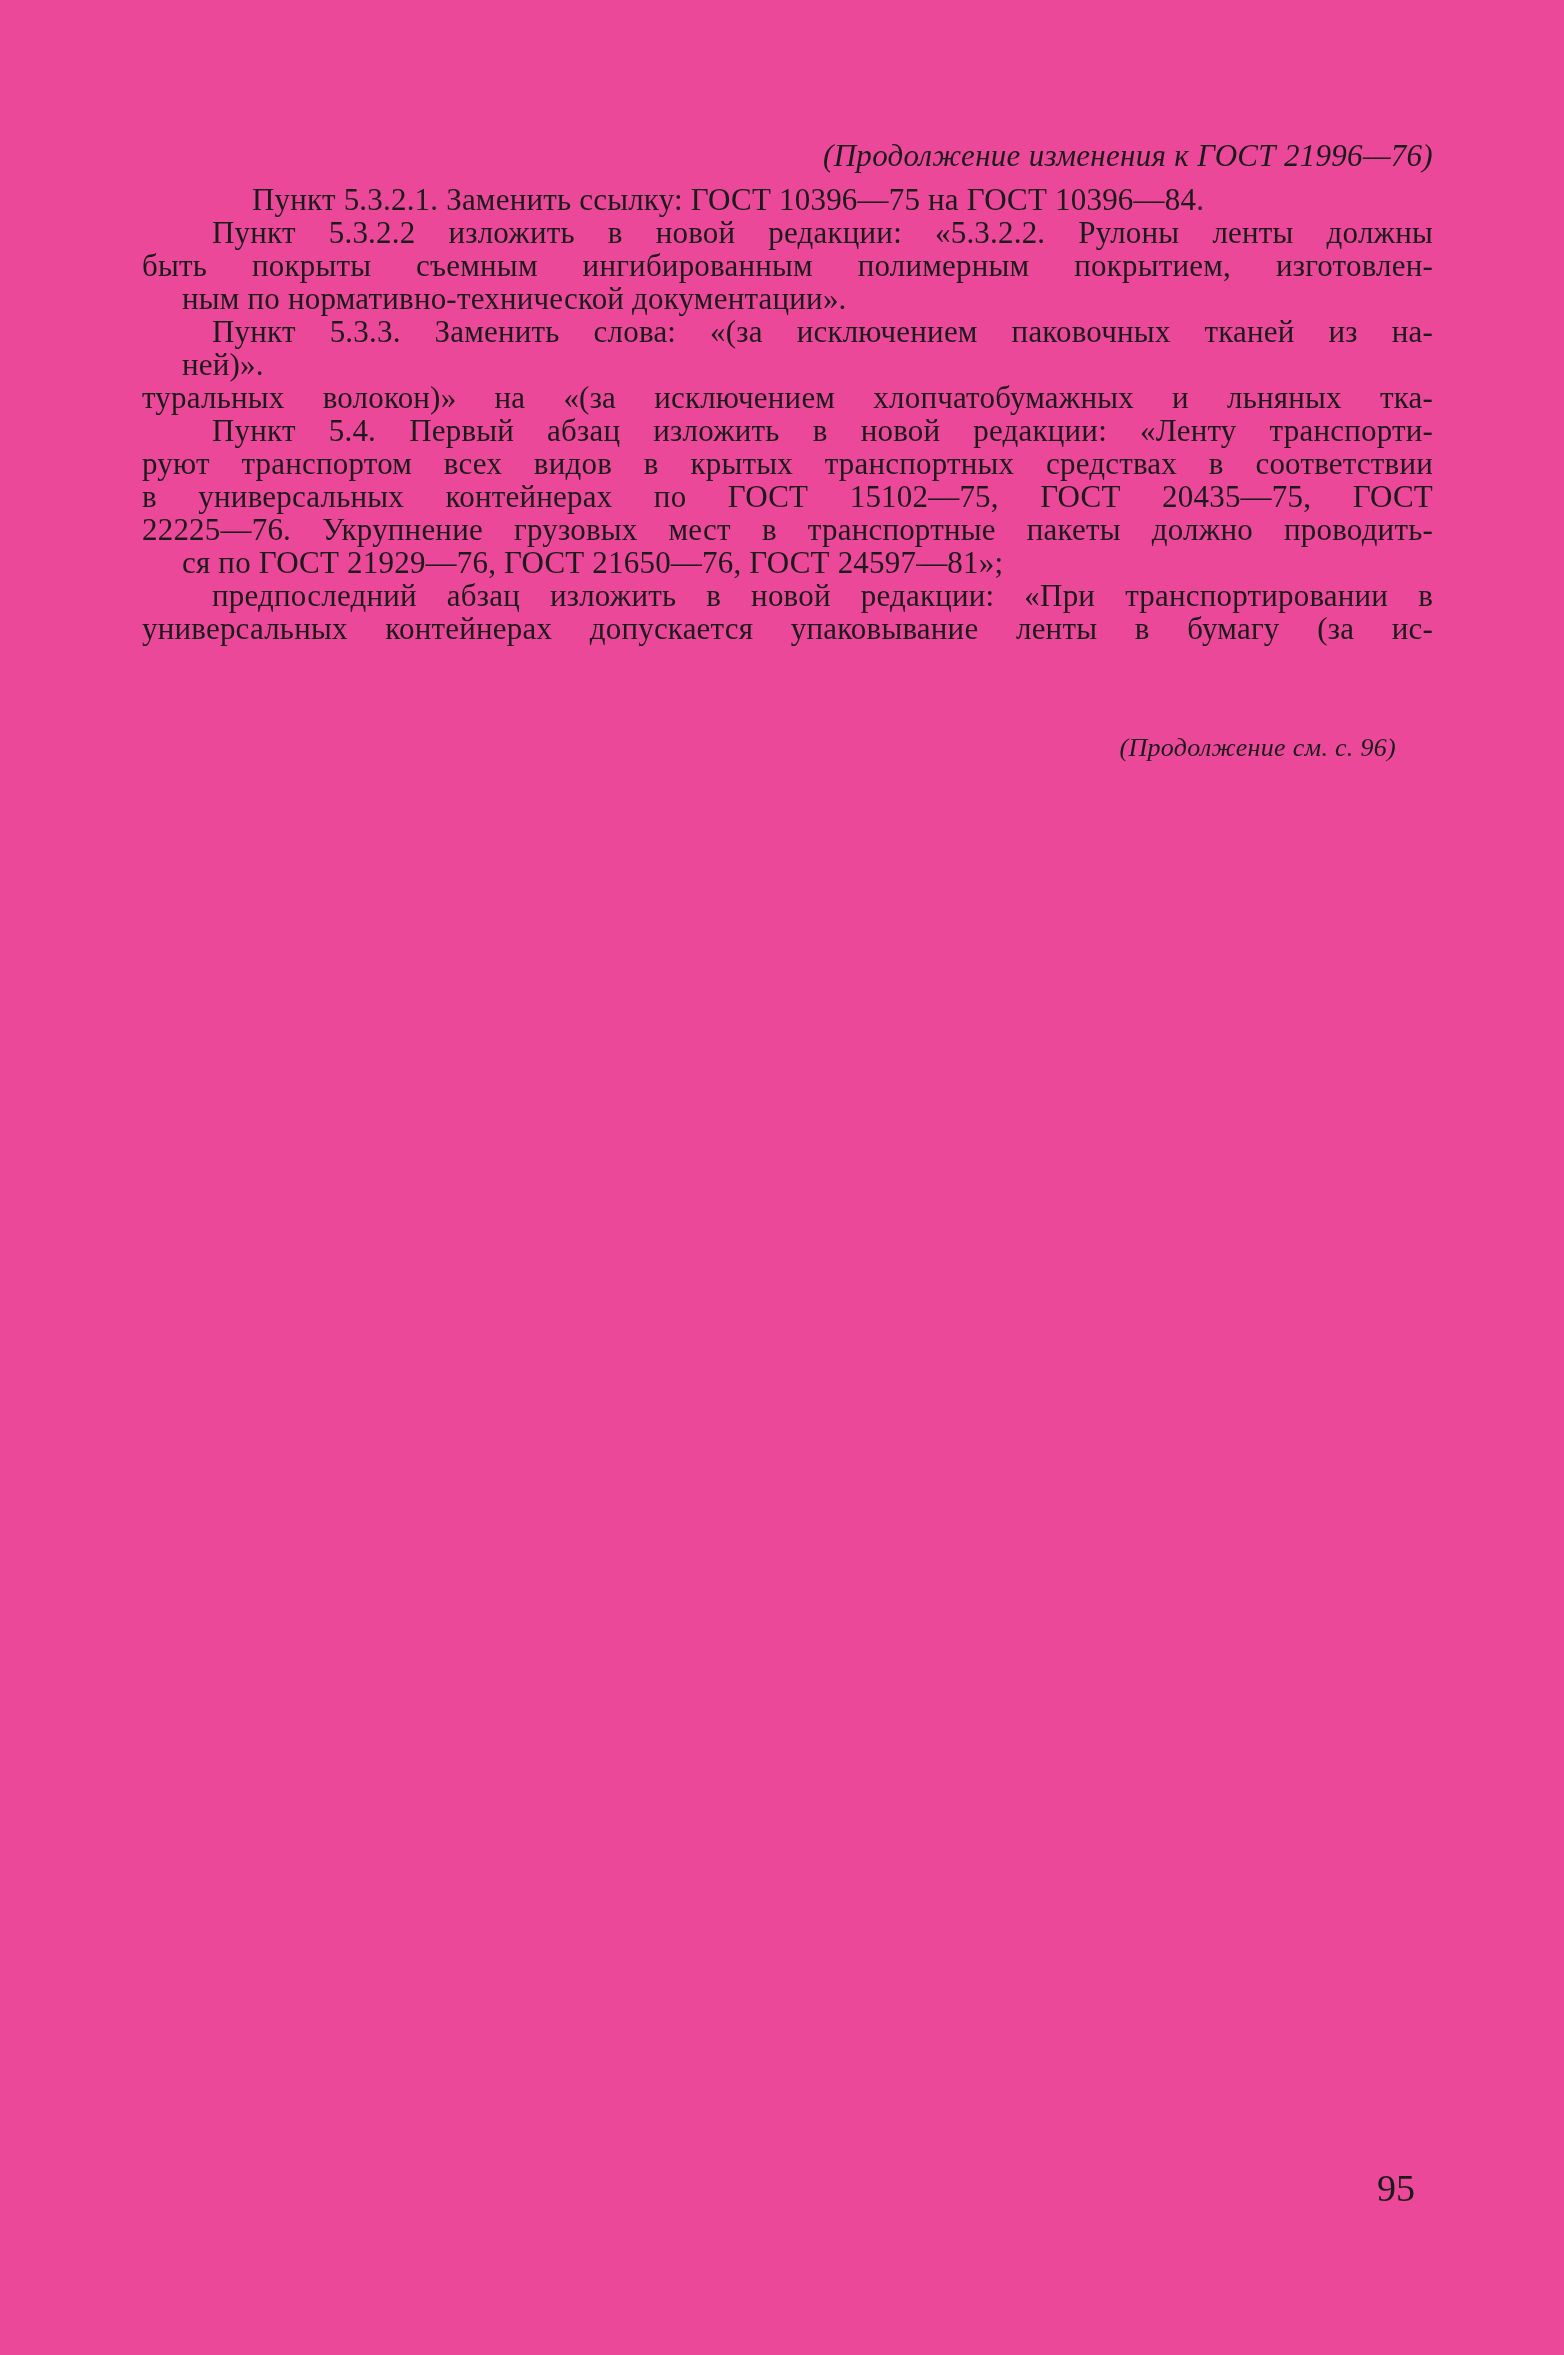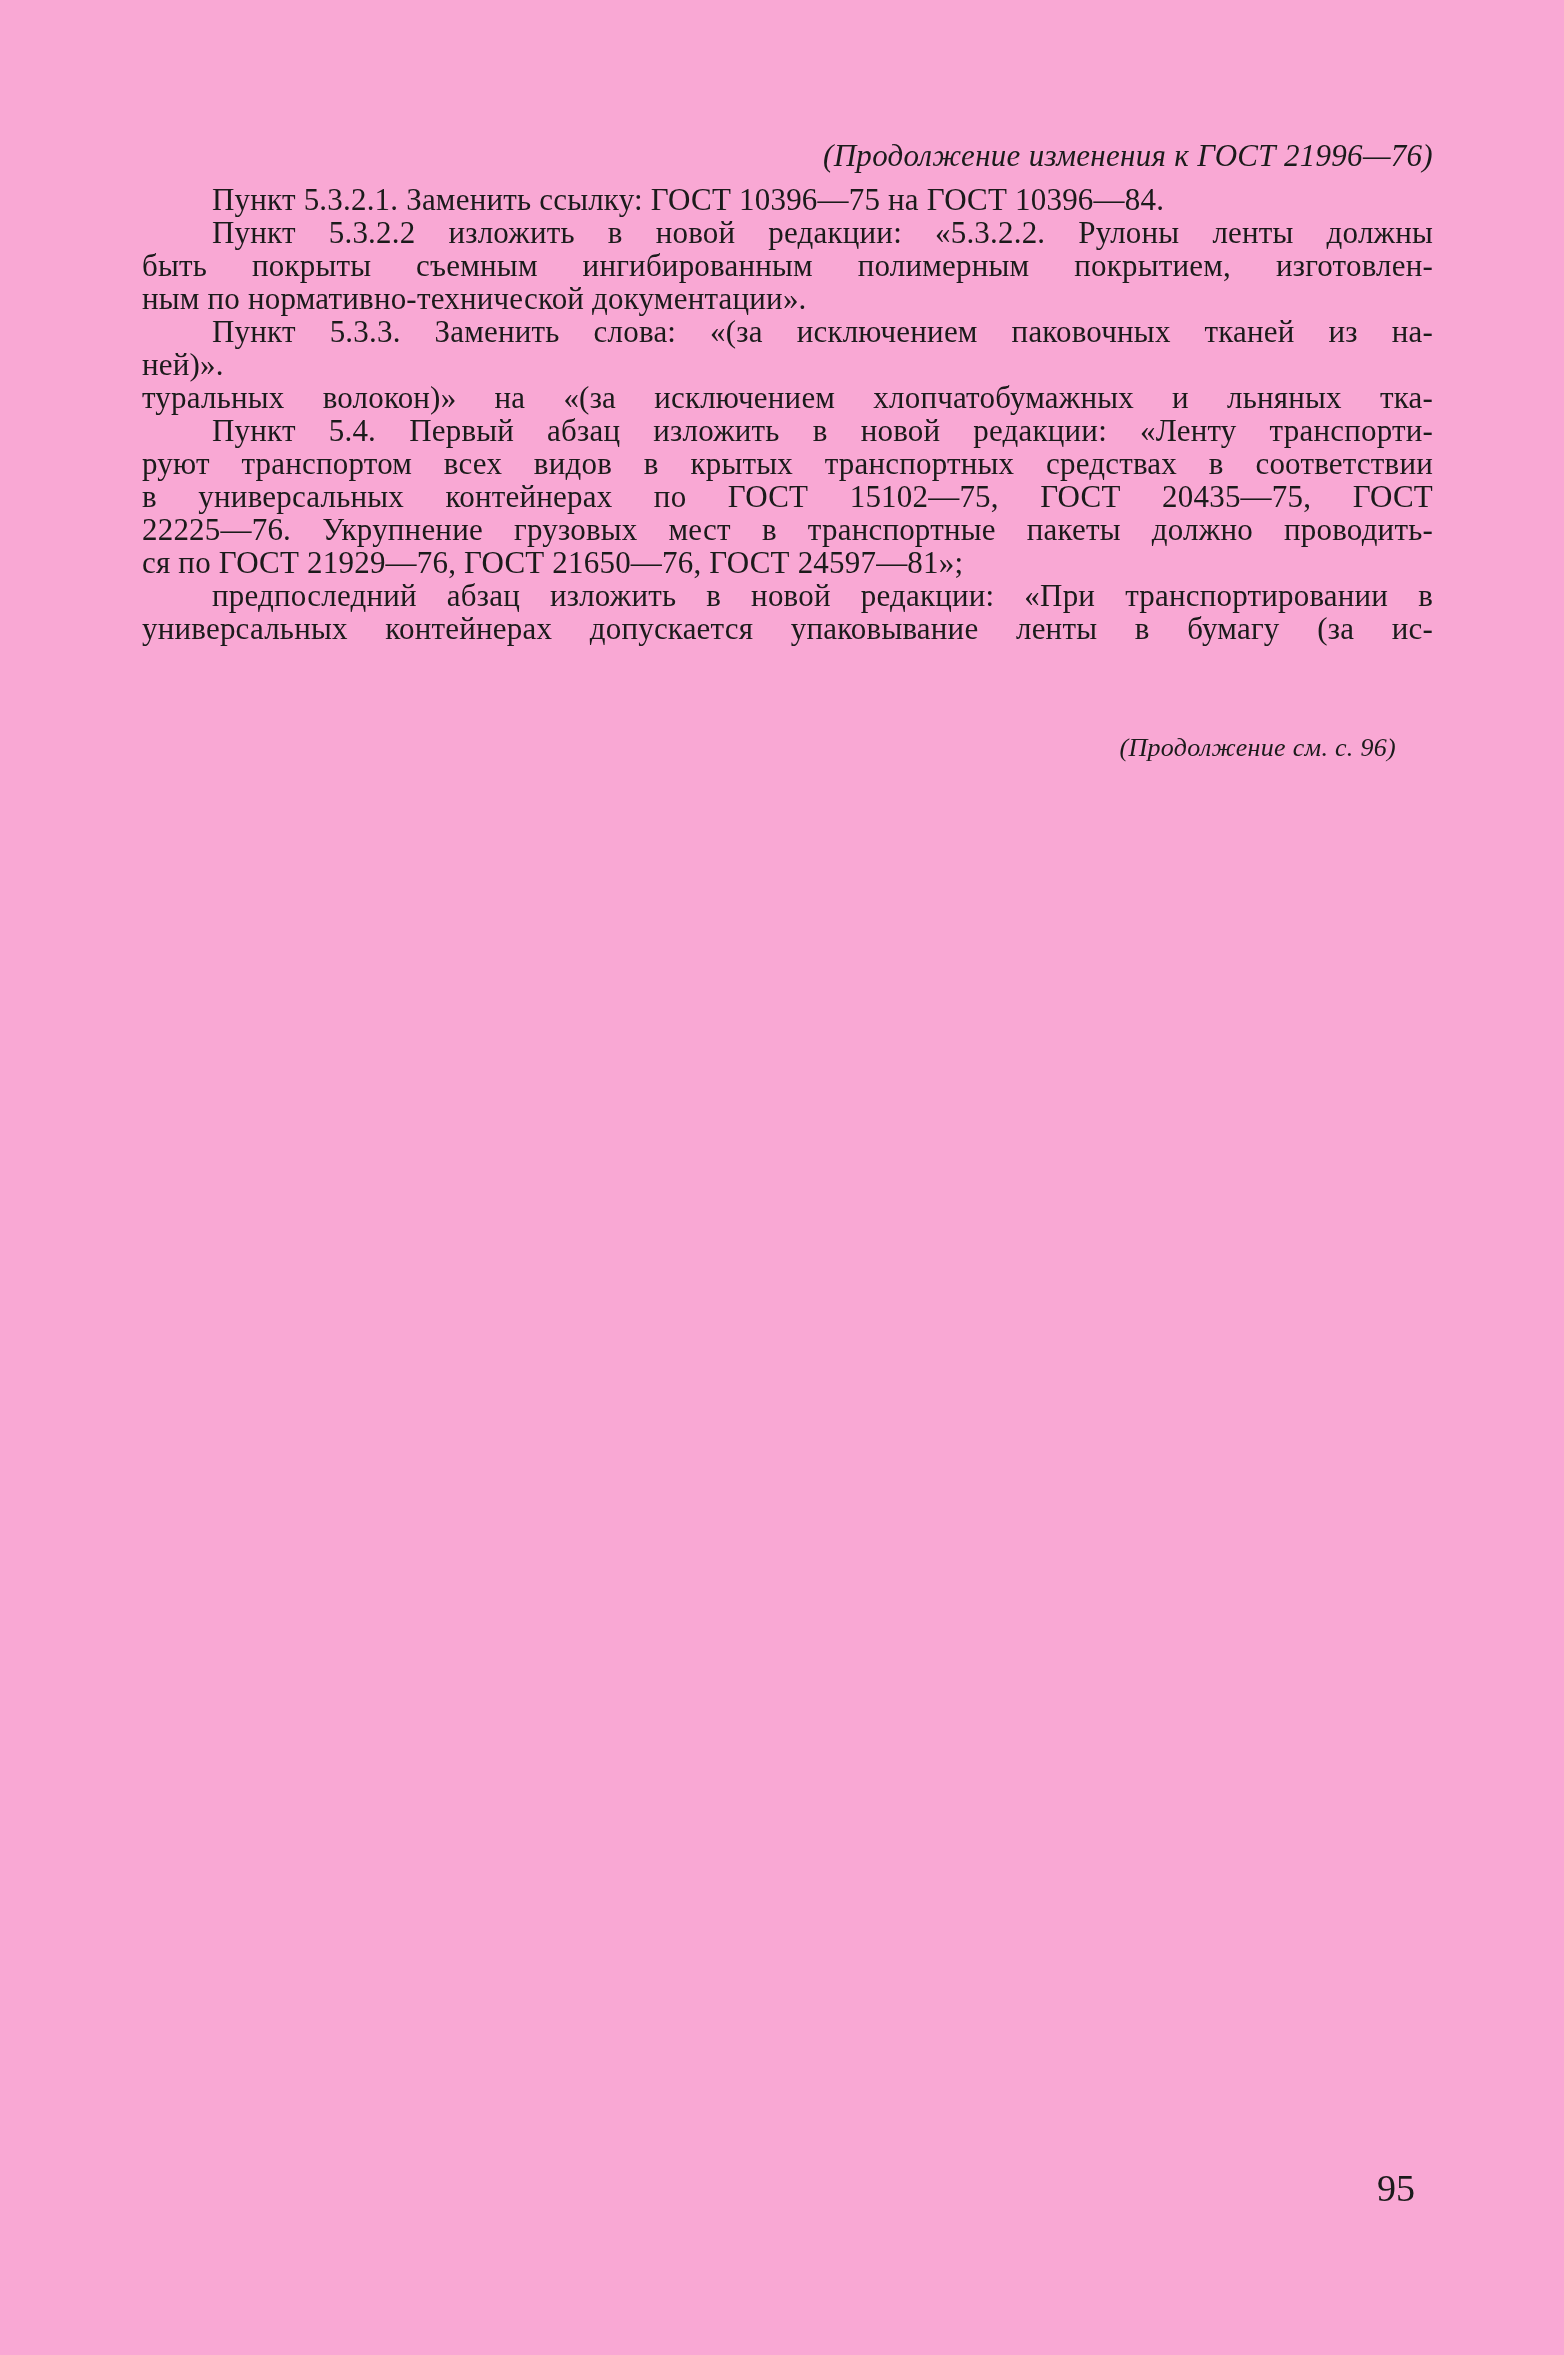--- a/index.html
+++ b/index.html
@@ -4,21 +4,21 @@
 <style>
   html, body {
     margin: 0;
     padding: 0;
     background: #e9e9e9;
   }
   .page {
     position: relative;
     width: 1564px;
     height: 2356px;
-    background: #f9a8d4;
+    background: #ec4899;
     color: #1b1b1b;
     font-family: "Liberation Serif", "DejaVu Serif", serif;
     overflow: hidden;
   }
   .header-note {
     position: absolute;
     top: 139px;
     right: 131px;
     font-size: 31px;
     line-height: 34px;
@@ -44,20 +44,21 @@
     text-align-last: justify;
     white-space: normal;
     min-height: 33px;
   }
   .line.first {
     text-indent: 70px;
   }
   .line.last {
     text-align: right;
     text-align-last: left;
+    margin-left: 40px;
   }
   .footer-note {
     position: absolute;
     top: 731px;
     right: 168px;
     font-size: 26px;
     line-height: 34px;
     font-style: italic;
     letter-spacing: 0.3px;
     white-space: nowrap;

